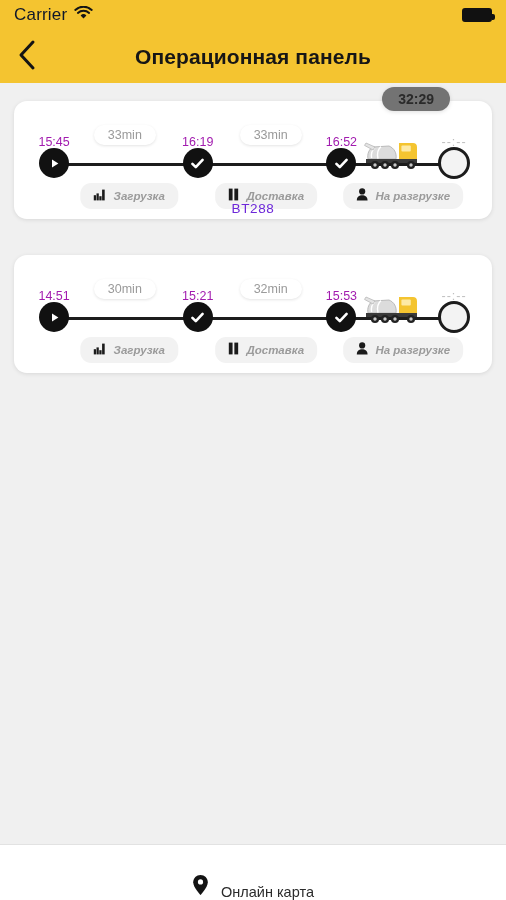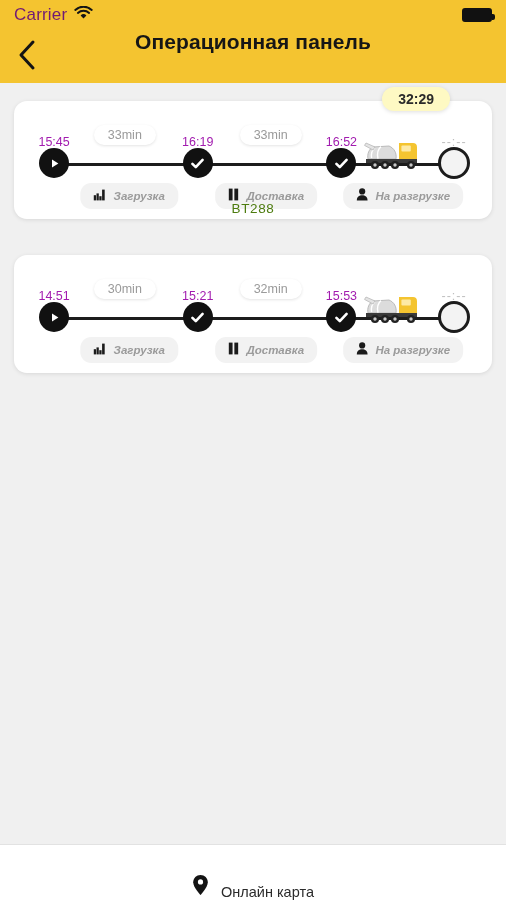--- a/index.html
+++ b/index.html
@@ -11,40 +11,40 @@
   }
   .phone { position: relative; width: 506px; height: 900px; background: #f0f0f0; }
 
   
   .statusbar {
     height: 30px; background: #f4c430;
     display: flex; align-items: center; padding: 0 14px;
     position: relative;
   }
   .sb-left { display: flex; align-items: center; gap: 7px; }
-  .sb-carrier { font-size: 17px; font-weight: 500; color: #701a75; letter-spacing: .2px; }
+  .sb-carrier { font-size: 17px; font-weight: 500; color: #0f172a; letter-spacing: .2px; }
   .wifi-icon { display: block; }
   .sb-time {
     position: absolute; left: 0; right: 0; text-align: center;
     font-size: 17px; font-weight: 700; color: #1a1a1a; pointer-events: none;
   }
   .sb-right { margin-left: auto; display: flex; align-items: center; }
   .battery {
     width: 30px; height: 14px; border: 2px solid #111; border-radius: 3px;
     position: relative; background: #111;
   }
   .battery::after {
     content: ""; position: absolute; right: -5px; top: 4px;
     width: 3px; height: 6px; background: #111; border-radius: 0 2px 2px 0;
   }
 
   
   .navbar {
     height: 53px; background: #f4c430;
-    display: flex; align-items: flex-start; position: relative;
+    display: flex; align-items: center; position: relative;
   }
   .back-btn {
     width: 54px; height: 53px; display: flex; align-items: center; justify-content: center;
     cursor: pointer; z-index: 2;
   }
   .nav-title {
     position: absolute; left: 0; right: 0; text-align: center;
     font-size: 21px; font-weight: 700; color: #161616; letter-spacing: .1px;
   }
 
@@ -58,21 +58,21 @@
   .card {
     position: relative;
     background: #ffffff;
     border-radius: 13px;
     box-shadow: 0 1px 4px rgba(0,0,0,.10);
     height: 118px;
     margin-bottom: 36px;
   }
   .timer-badge {
     position: absolute; top: -14px; right: 42px;
-    background: #fef9c3; border-radius: 13px;
+    background: #737373; border-radius: 13px;
     padding: 4px 16px;
     font-size: 14px; font-weight: 600; color: #2a2a2a;
     box-shadow: 0 1px 4px rgba(0,0,0,.13);
     white-space: nowrap;
     z-index: 4;
   }
 
   .track { position: absolute; left: 18px; right: 18px; top: 0; bottom: 0; }
 
   
@@ -125,21 +125,21 @@
 
   
   .truck {
     position: absolute; top: 38px; transform: translateX(-50%);
     z-index: 3;
   }
 
   
   .veh-id {
     position: absolute; left: 0; right: 0; top: 100px;
-    text-align: center; font-size: 13.5px; color: #4d7c0f; font-weight: 500;
+    text-align: center; font-size: 13.5px; color: #6d28d9; font-weight: 500;
     letter-spacing: .6px;
   }
 
   
   .bottombar {
     position: absolute; left: 0; right: 0; bottom: 0; height: 56px;
     background: #ffffff; border-top: 1px solid #e2e2e2;
     display: flex; align-items: flex-end; justify-content: center; gap: 12px;
     cursor: pointer;
   }

